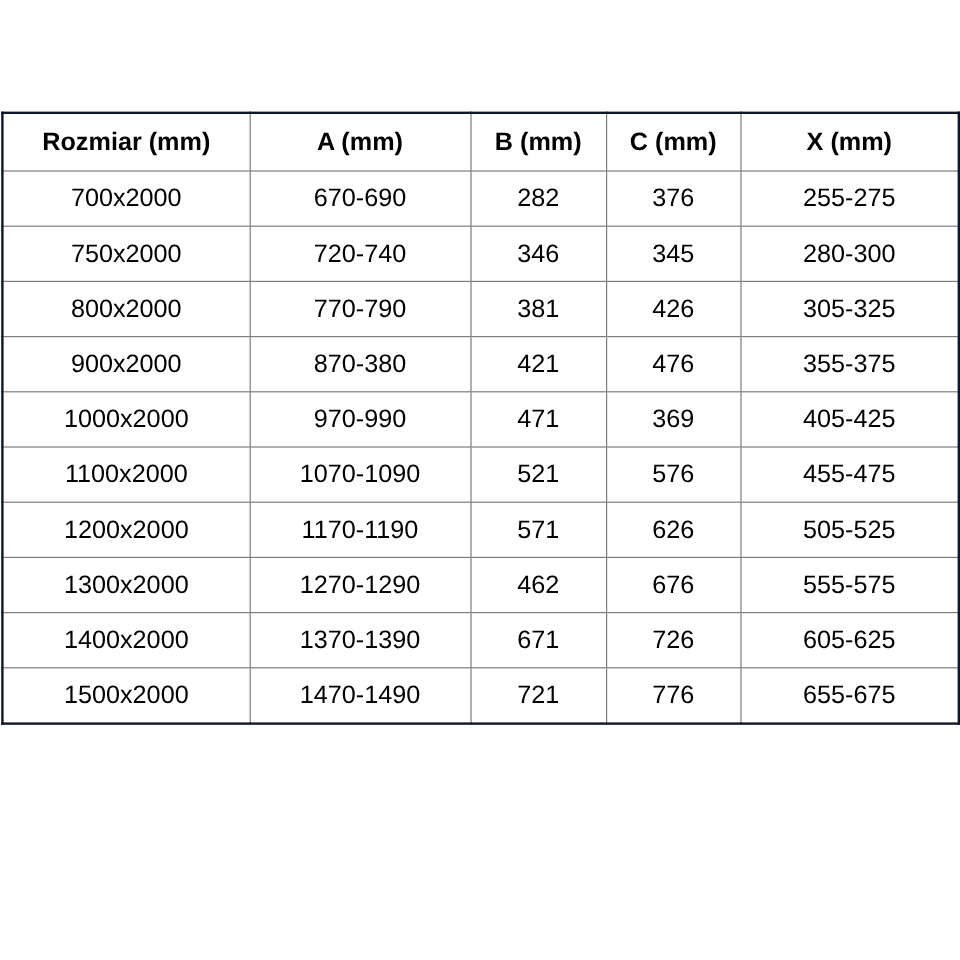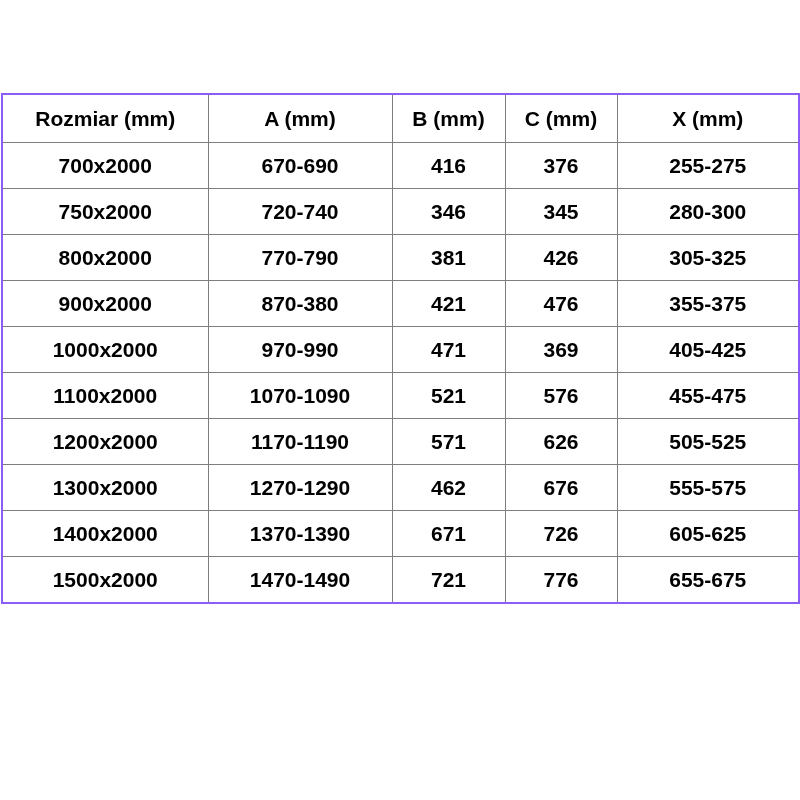--- a/index.html
+++ b/index.html
@@ -15,41 +15,41 @@
     position: relative;
     width: 800px;
     height: 800px;
     overflow: hidden;
   }
   table.spec-table {
     border-collapse: collapse;
     table-layout: fixed;
     width: 797px;
     margin: 93px 0 0 1px;
-    border: 2px solid #8b5cf6;
+    border: 2px solid #0f172a;
     background: #ffffff;
   }
   table.spec-table th,
   table.spec-table td {
     border: 1px solid #7d7d7d;
     text-align: center;
     vertical-align: middle;
     padding: 0;
     font-size: 21px;
     line-height: 1;
     color: #000000;
     overflow: hidden;
     white-space: nowrap;
   }
   table.spec-table th {
     font-weight: bold;
     height: 47px;
   }
   table.spec-table td {
-    font-weight: bold;
+    font-weight: normal;
     height: 45px;
   }
   col.c-rozmiar { width: 206px; }
   col.c-a { width: 184px; }
   col.c-b { width: 113px; }
   col.c-c { width: 112px; }
   col.c-x { width: 182px; }
 </style>
 </head>
 <body>
@@ -69,21 +69,21 @@
         <th>A (mm)</th>
         <th>B (mm)</th>
         <th>C (mm)</th>
         <th>X (mm)</th>
       </tr>
     </thead>
     <tbody>
         <tr>
           <td>700x2000</td>
           <td>670-690</td>
-          <td>416</td>
+          <td>282</td>
           <td>376</td>
           <td>255-275</td>
         </tr>
         <tr>
           <td>750x2000</td>
           <td>720-740</td>
           <td>346</td>
           <td>345</td>
           <td>280-300</td>
         </tr>

